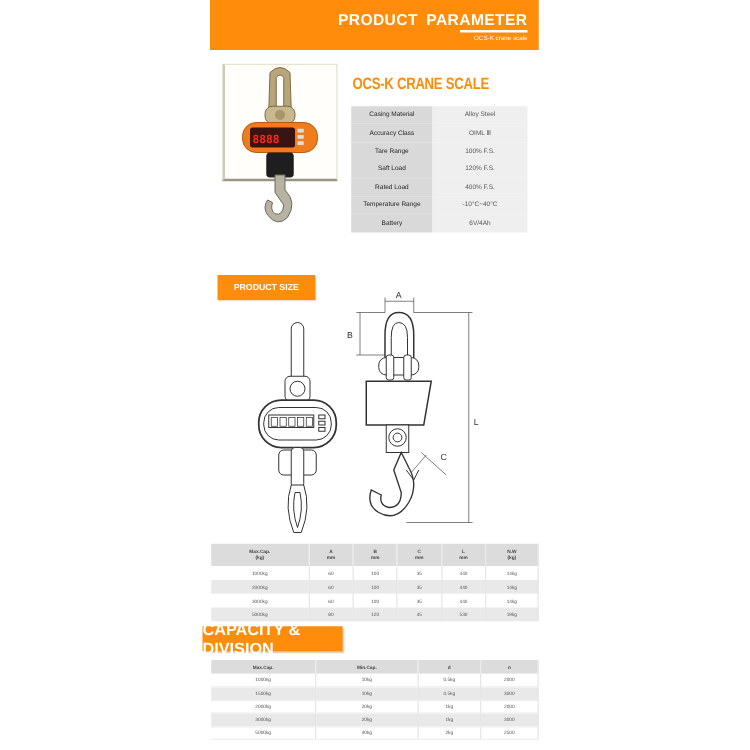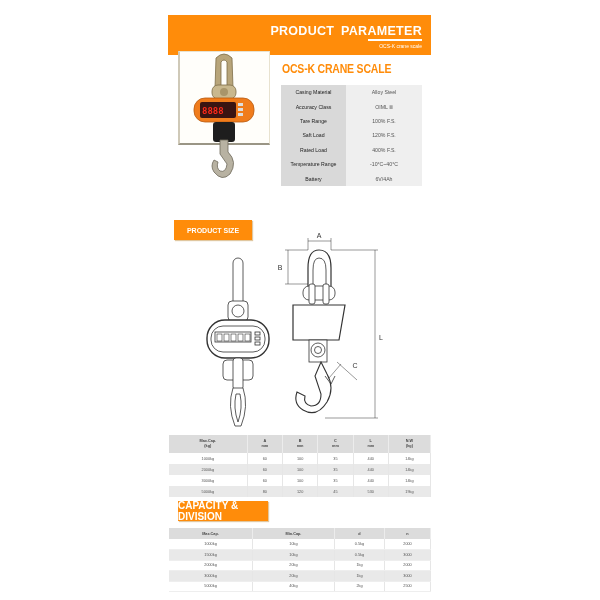--- a/index.html
+++ b/index.html
@@ -1,35 +1,35 @@
 <!DOCTYPE html>
 <html><head>
 <meta charset="utf-8">
 <style>
   * { box-sizing: border-box; margin: 0; padding: 0; }
   html, body { width: 600px; height: 600px; background: #ffffff; overflow: hidden; }
   body { position: relative; font-family: "Liberation Sans", sans-serif; color: #333; }
 
-  .header { position: absolute; left: 168px; top: 15px; width: 263px; height: 40px; background: #ff8c0a; padding-left: 14px; }
+  .header { position: absolute; left: 168px; top: 0; width: 263px; height: 40px; background: #ff8c0a; padding-left: 14px; }
   .header-title { position: absolute; right: 9px; top: 9px; color: #fff; font-weight: bold; font-size: 12.5px; letter-spacing: 0.3px; word-spacing: 3px; }
   .header-rule { position: absolute; right: 9px; top: 24px; width: 54px; height: 2px; background: #fff; }
   .header-sub { position: absolute; right: 9px; top: 28px; color: #fff; font-size: 5px; }
 
   .photo { position: absolute; left: 178px; top: 51px; width: 92px; height: 94px; background: #fffefa; border: 1px solid #e8e2cf; border-bottom: 2px solid #9a9585; border-left: 2px solid #cfc9b8; }
 
   .model-title { position: absolute; left: 282px; top: 60px; color: #ff8c0a; font-weight: bold; font-size: 10.5px; letter-spacing: -0.2px; transform: scaleY(1.25); transform-origin: left top; }
 
   .param-table { position: absolute; left: 281px; top: 85px; width: 141px; border-collapse: collapse; font-size: 5.2px; }
   .param-table td { height: 14.4px; text-align: center; vertical-align: middle; }
   .param-table td.lbl { width: 65px; background: #d9d9d9; color: #222; }
   .param-table td.val { width: 76px; background: #efefef; color: #555; }
 
   .badge { position: absolute; height: 20px; background: #ff8c0a; color: #fff; font-size: 7px; font-weight: bold; display: flex; align-items: center; justify-content: center; box-shadow: 1px 1px 1px #e0c7a0; }
   .badge-size { left: 174px; top: 220px; width: 78px; }
-  .badge-cap { left: 178px; top: 501px; width: 90px; font-size: 10px; }
+  .badge-cap { left: 162px; top: 501px; width: 112px; font-size: 13px; }
 
   .diagram { position: absolute; left: 195px; top: 228px; width: 200px; height: 200px; }
 
   .size-table { position: absolute; left: 169px; top: 435px; width: 262px; border-collapse: collapse; font-size: 3.8px; color: #555; }
   .size-table th { background: #dcdcdc; height: 18px; font-weight: bold; color: #444; border-right: 1px solid #ececec; line-height: 5px; }
   .size-table td { height: 11px; text-align: center; border-right: 1px solid #e6e6e6; }
   .size-table tr:nth-child(even) td { background: #e9e9e9; }
   .size-table tr:nth-child(odd) td { background: #ffffff; }
 
   .cap-table { position: absolute; left: 169px; top: 528px; width: 262px; border-collapse: collapse; font-size: 3.8px; color: #555; }

